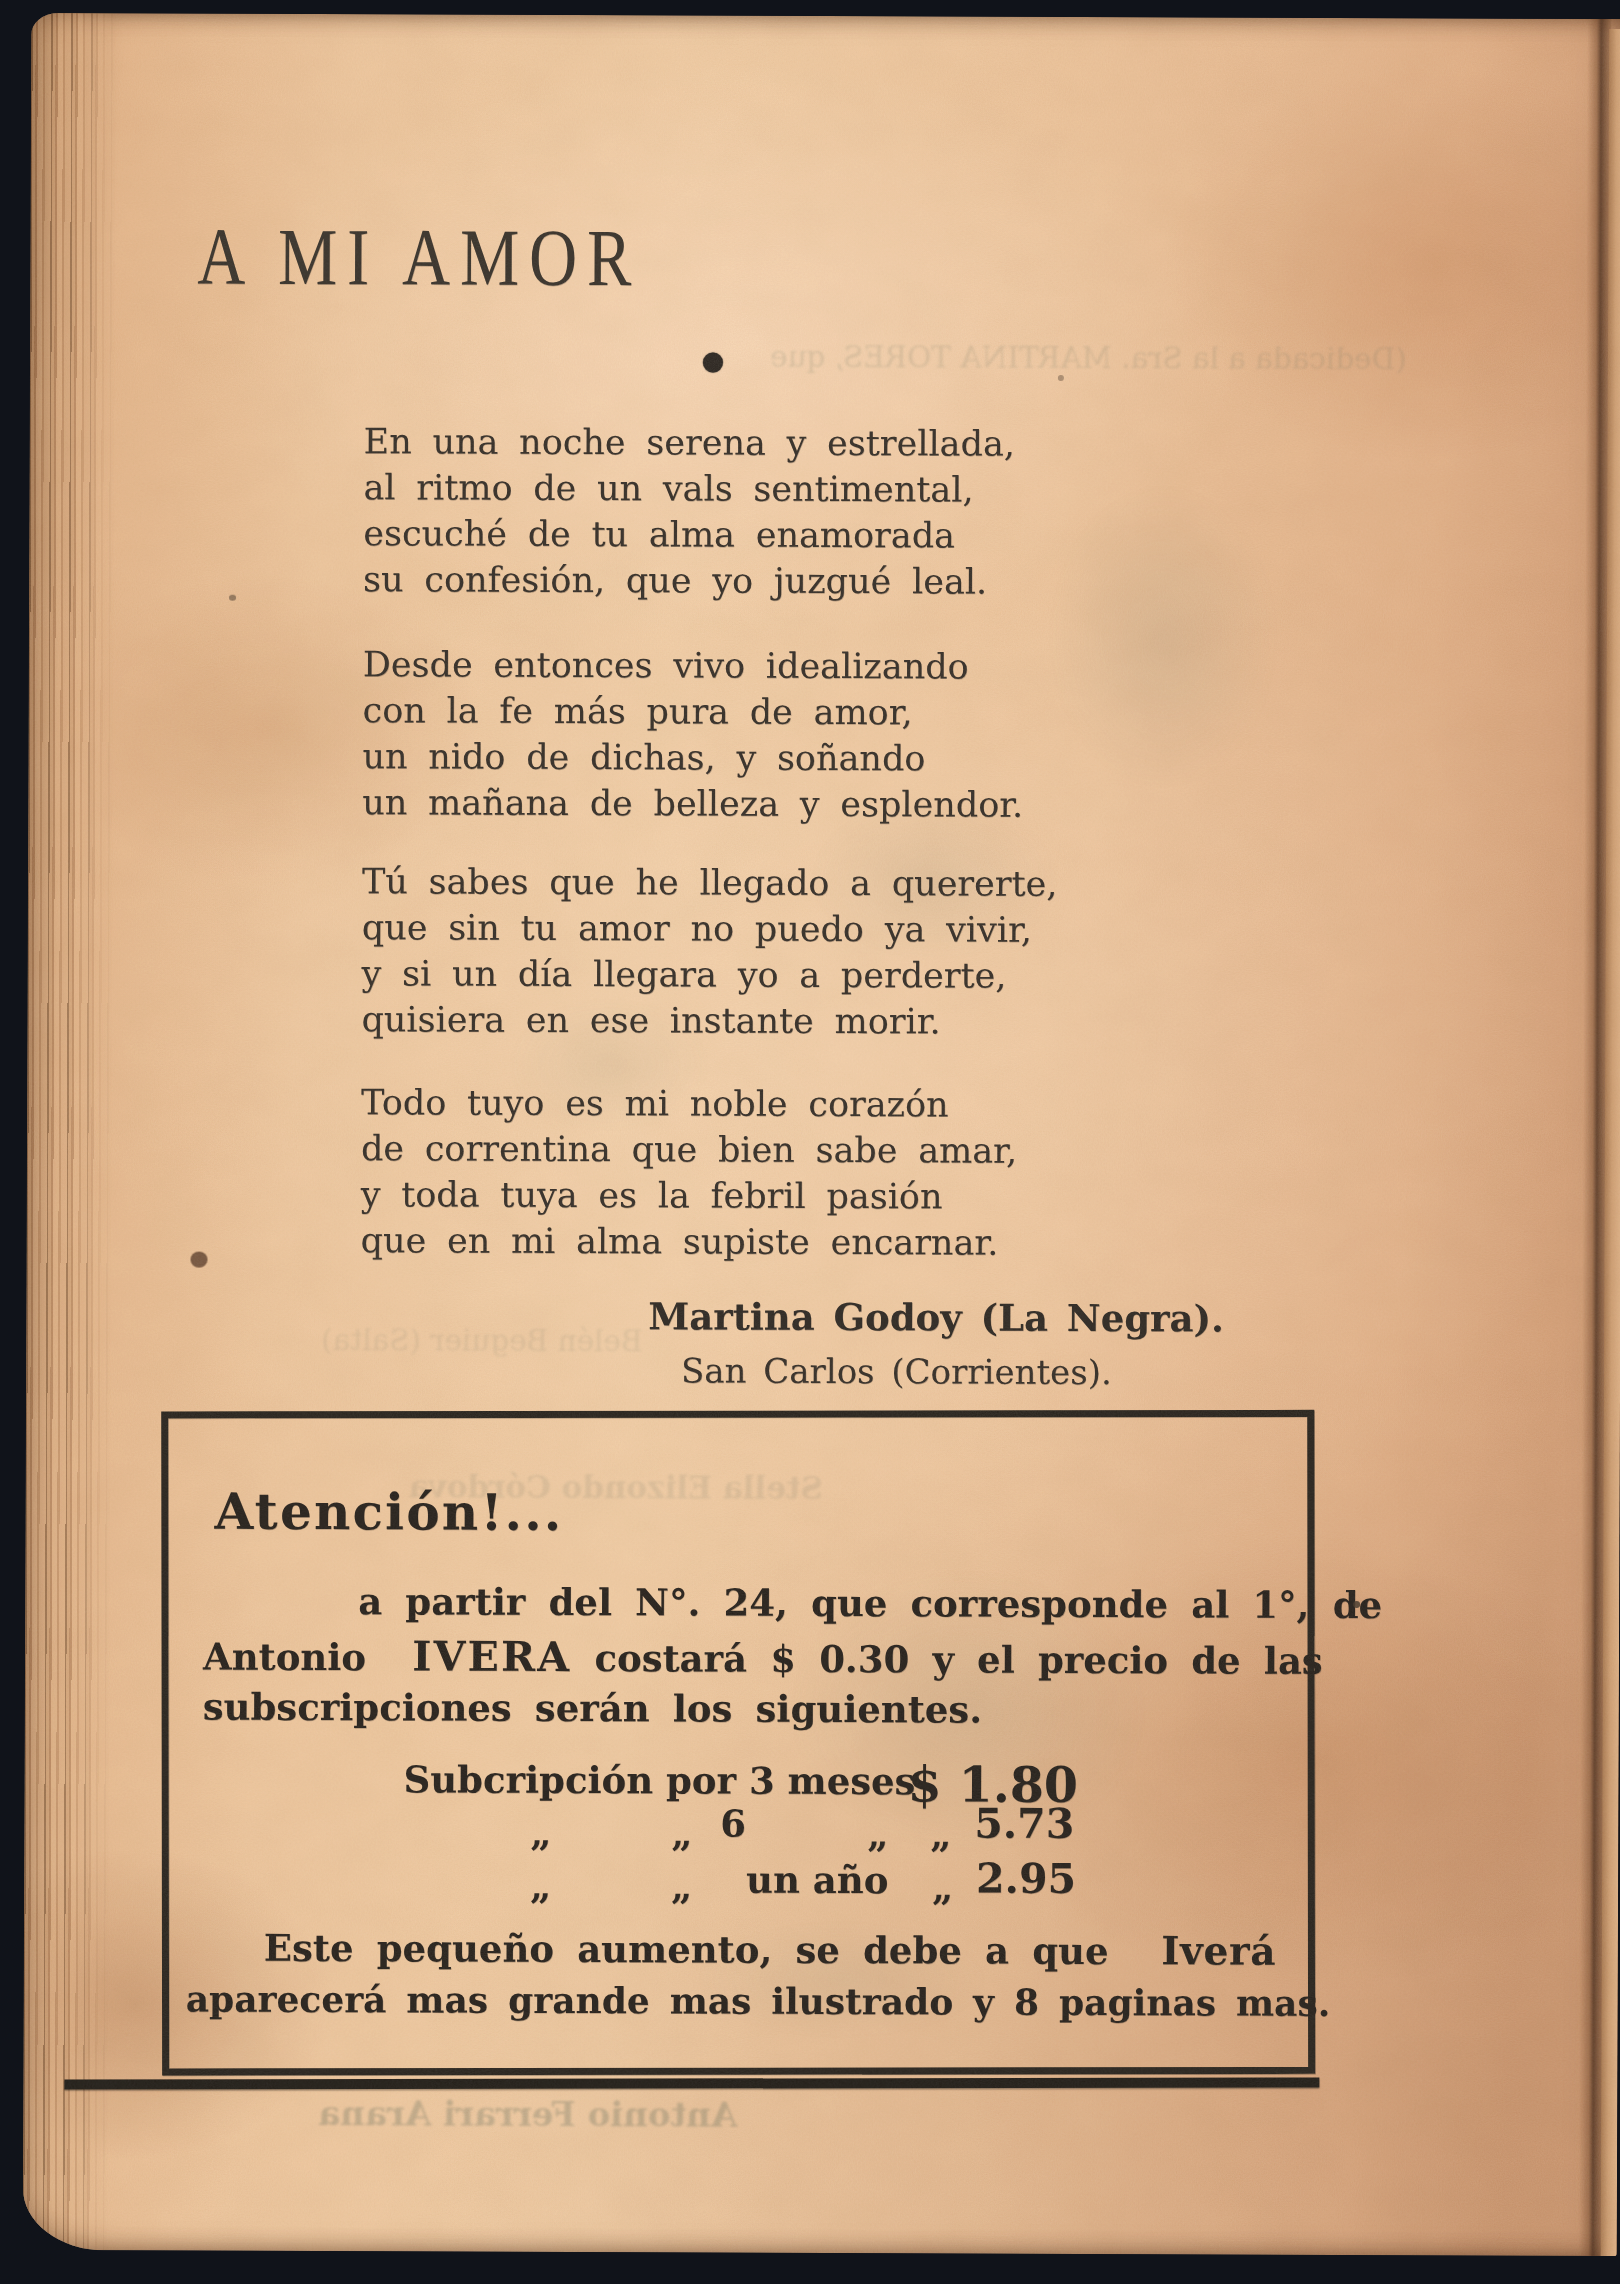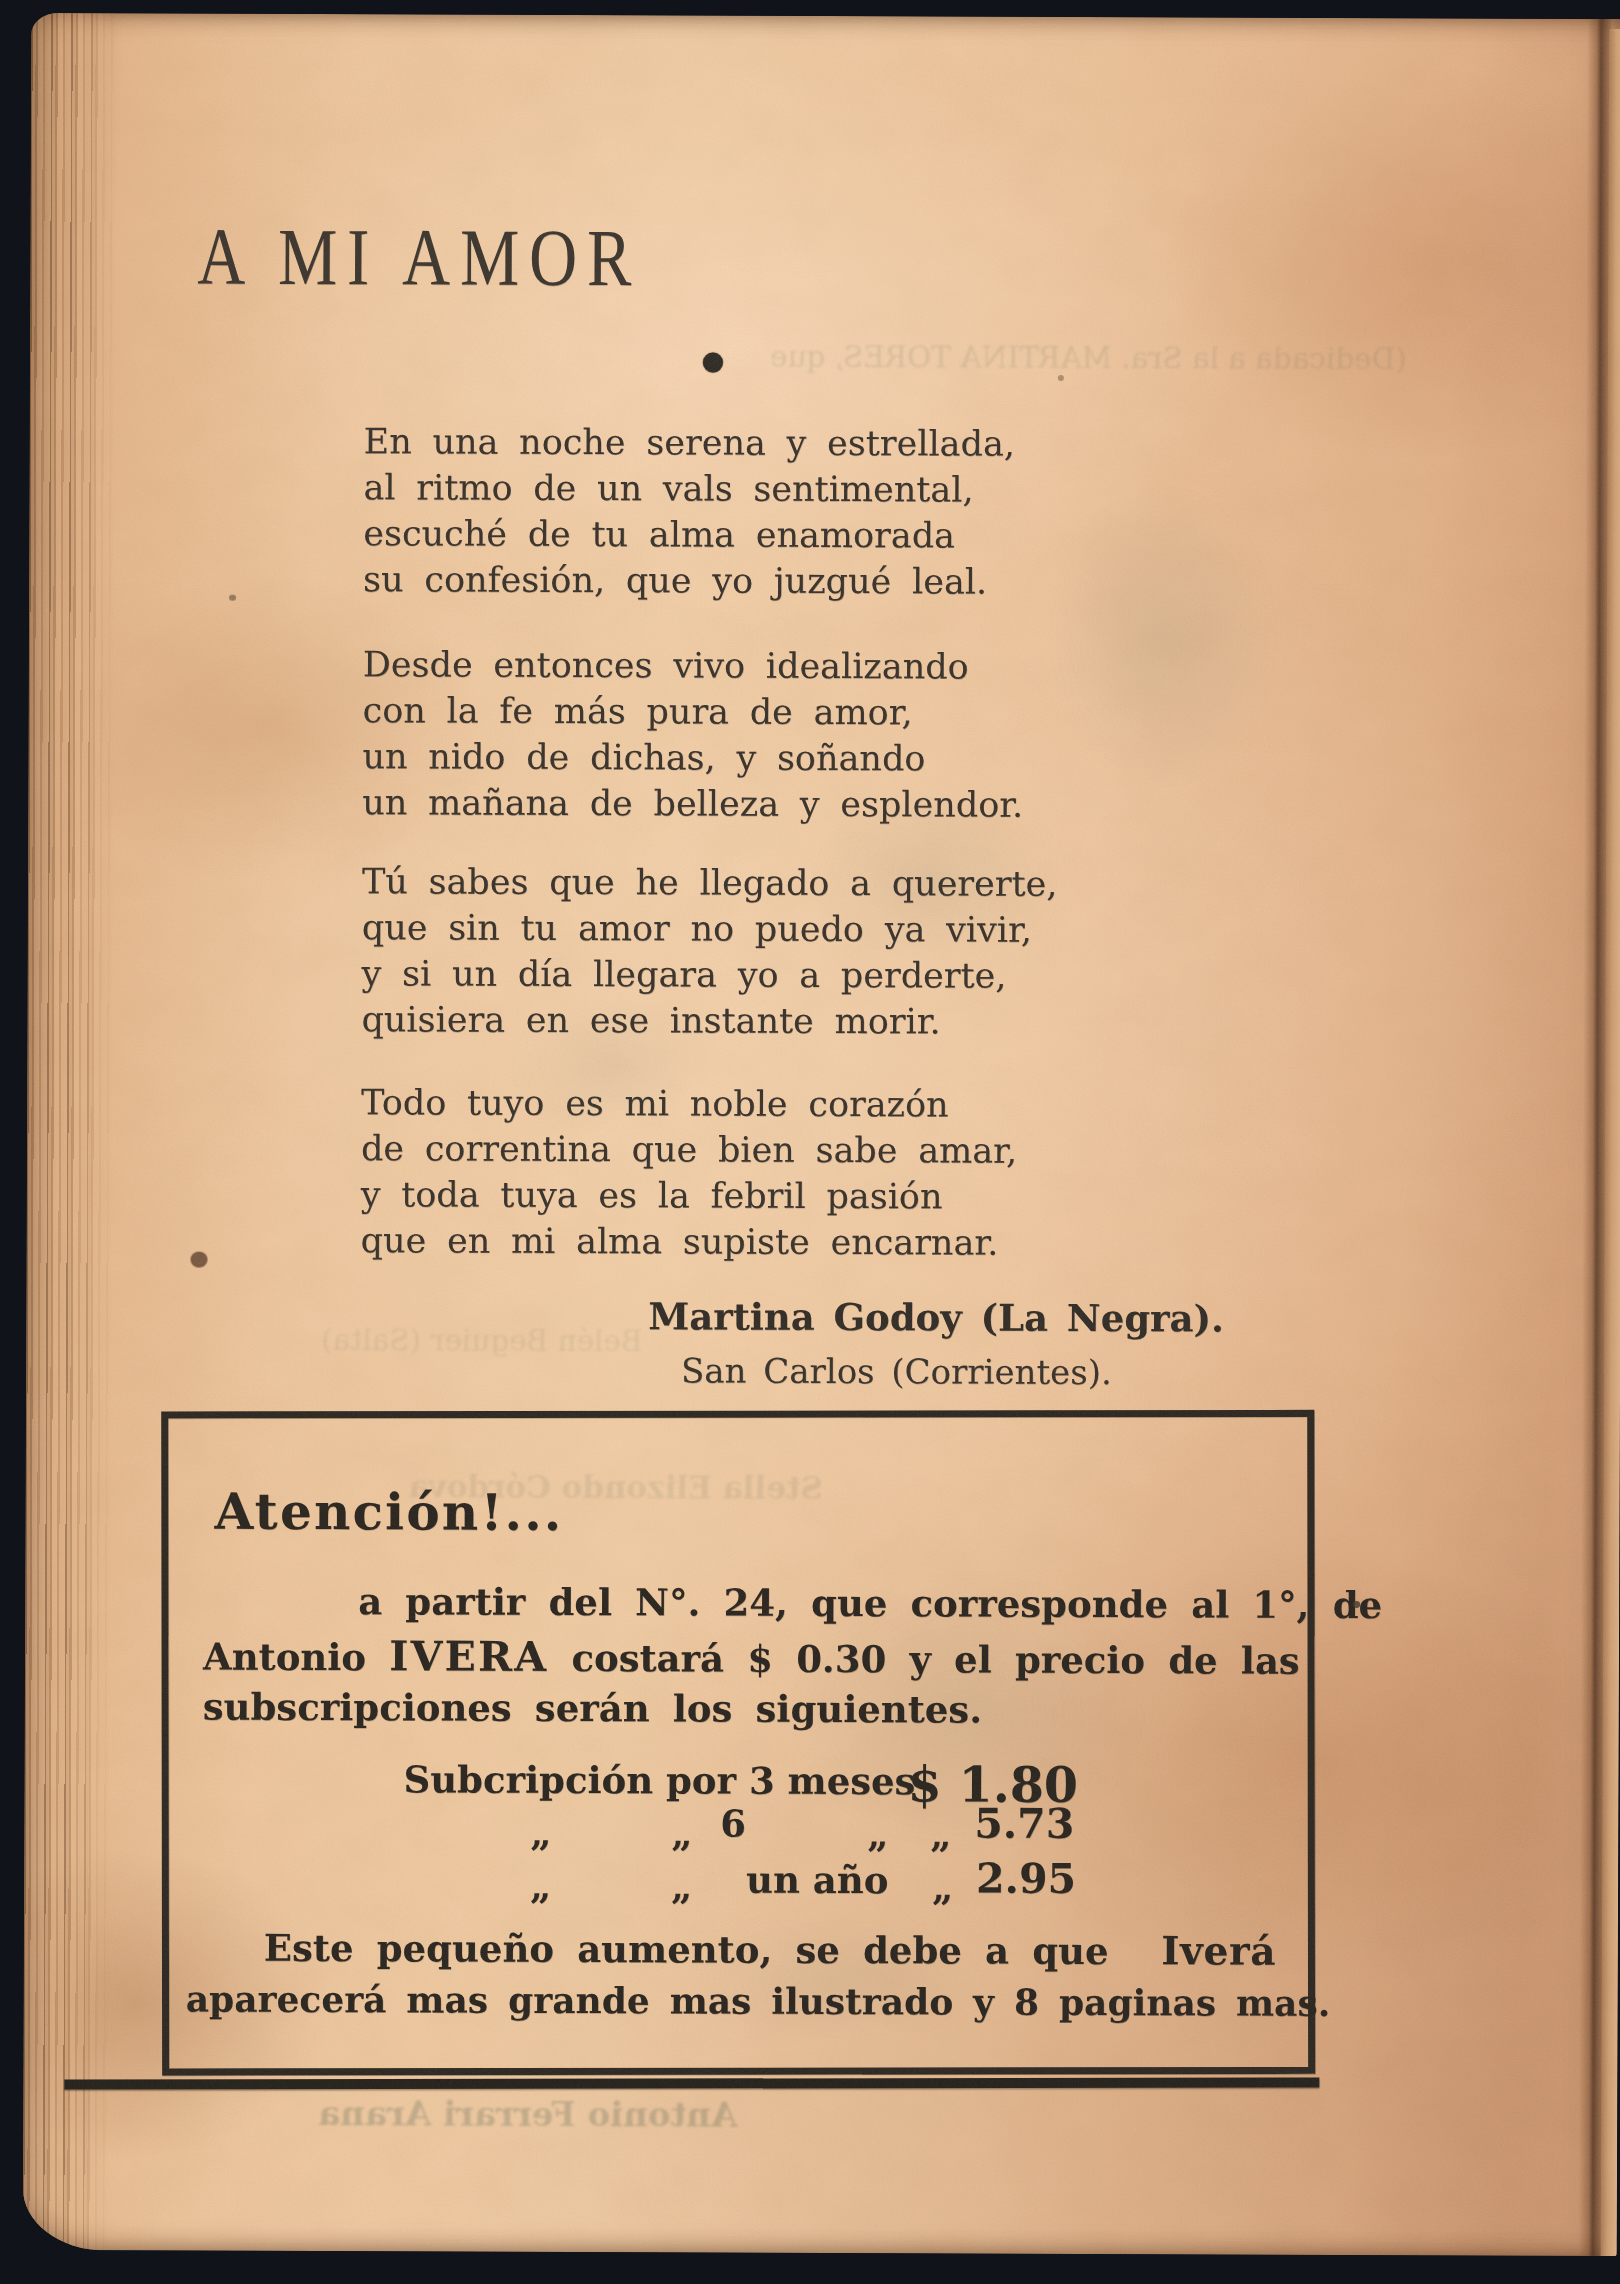--- a/index.html
+++ b/index.html
@@ -99,21 +99,21 @@
   .notice-underrule{
     position:absolute;left:41px;top:2063px;width:1255px;height:10.3px;
     background:#1e1a14;transform:rotate(-0.32deg);
     box-shadow:0 1.5px 1.5px rgba(30,26,20,0.4);
   }
   .box-ink{color:#241e18;font-weight:bold;}
   .notice-heading{left:189px;top:1468px;font-size:50px;letter-spacing:2.2px;}
   .para-l1{left:333px;top:1565px;font-size:37px;word-spacing:10.3px;}
   .para-l2{left:178px;top:1618px;font-size:37px;word-spacing:10.3px;}
   .para-l3{left:178px;top:1671px;font-size:37px;word-spacing:10.3px;}
-  .brand-caps{font-size:41px;letter-spacing:2.2px;}
+  .brand-caps{font-size:41px;letter-spacing:2.2px;margin-left:23px;}
   .rate-row{position:absolute;left:0;top:0;width:100%;height:0;font-size:37px;font-weight:bold;color:#241e18;}
   .rate-row span{position:absolute;white-space:nowrap;text-shadow:0.4px 0.7px 0.6px rgba(46,38,30,0.30);}
   .row1 .c1{left:379px;top:1743px;}
   .row1 .price{left:883px;top:1739px;font-size:49px;}
   .row2 .c1{left:506px;top:1796px;}
   .row2 .c2{left:647px;top:1796px;}
   .row2 .term{left:696px;top:1786px;}
   .row2 .c3{left:843px;top:1796px;}
   .row2 .c4{left:906px;top:1796px;}
   .row2 .price{left:950px;top:1783px;font-size:41px;}

